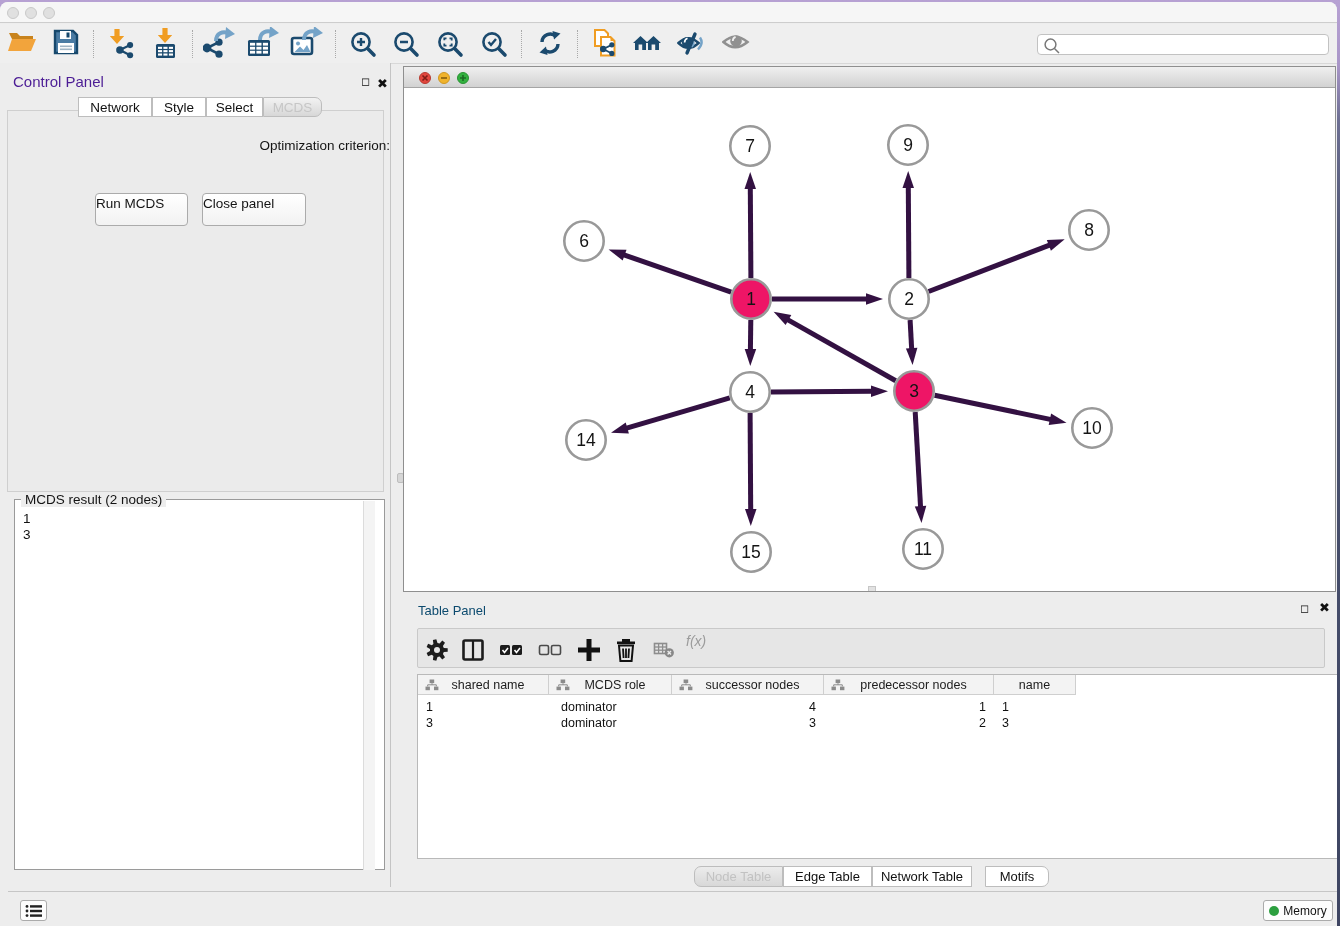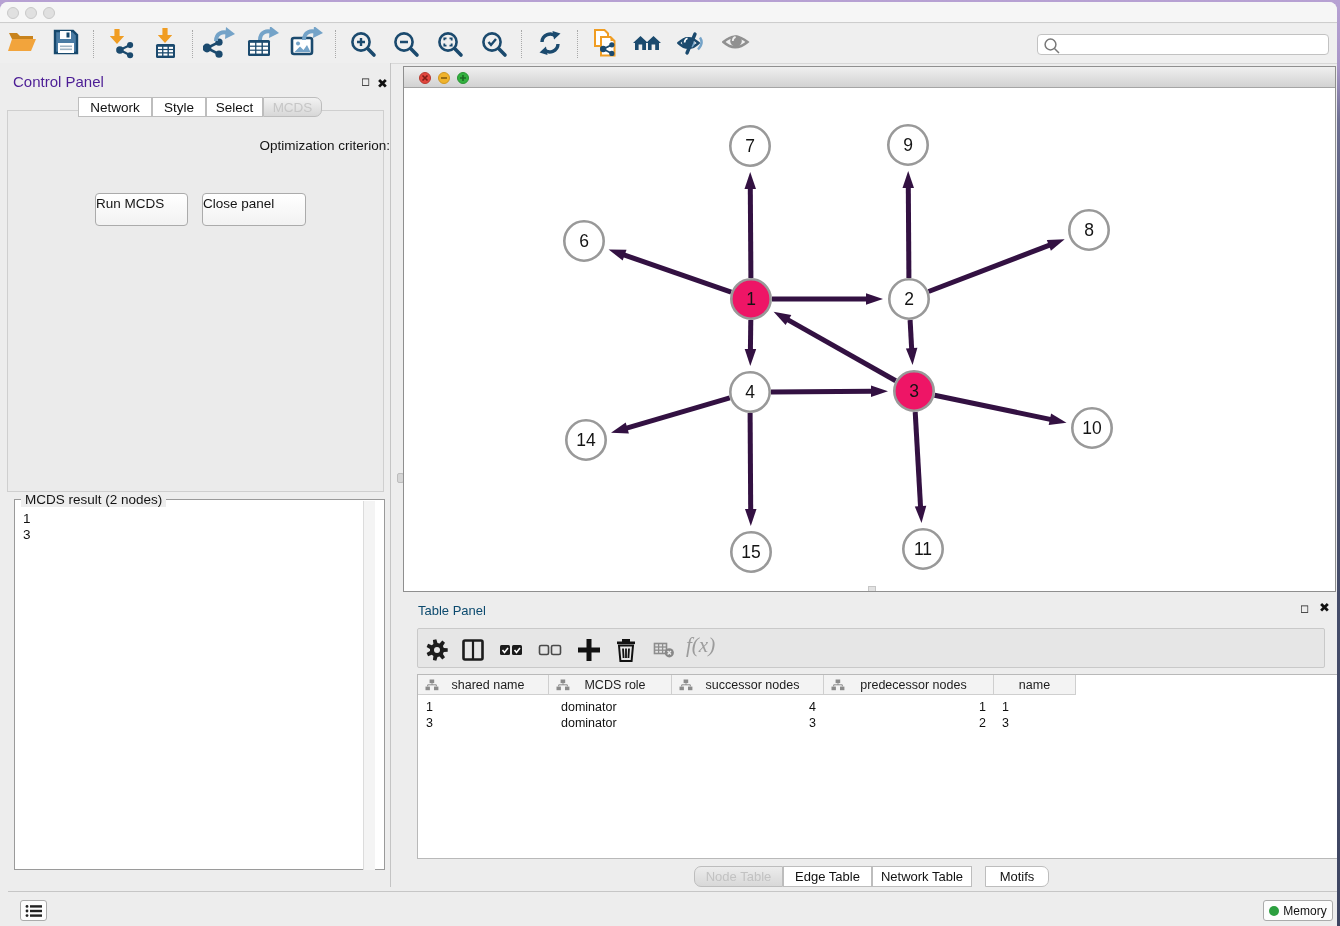--- a/index.html
+++ b/index.html
@@ -28,21 +28,21 @@
 #vsplit{position:absolute;left:397px;top:471px;width:7px;height:10px;background:#d6d6d6;border:1px solid #bdbdbd;border-radius:2px}
 #netwin{position:absolute;left:403px;top:64px;width:933px;height:526px;background:#fff;border:1px solid #8f8f8f}
 #nettitle{position:absolute;left:0;top:0;width:100%;height:21px;background:linear-gradient(#f0f0f0,#d2d2d2);border-bottom:1px solid #a5a5a5}
 #netname{position:absolute;top:3px;width:100%;text-align:center;font-size:13px;font-weight:bold;color:#2c2c2c}
 .tfl{position:absolute;top:4.5px;width:12px;height:12px;border-radius:50%}
 #canvas{position:absolute;left:0;top:22px;width:931px;height:502px;background:#fff;overflow:hidden}
 #hsplit{position:absolute;left:464px;top:497px;width:8px;height:6px;background:#e2e2e2;border:1px solid #c6c6c6}
 #tpanel{position:absolute;left:403px;top:590px;width:934px;height:299px;background:#ededed}
 #tphead{position:absolute;left:15px;top:11px;font-size:13px;color:#0c4a6e}
 #tptools{position:absolute;left:417px;top:626px;width:908px;height:40px;background:#e6e6e6;border:1px solid #c9c9c9;border-radius:2px}
-#fx{position:absolute;left:686px;top:631px;font-family:Liberation Serif, serif;font-style:italic;font-size:21px;color:#9c9c9c}
+#fx{position:absolute;left:686px;top:631px;font-family:Liberation Sans, sans-serif;font-style:italic;font-size:14px;color:#9c9c9c}
 #tblwrap{position:absolute;left:417px;top:672px;width:1020px;height:185px;background:#fff;border:1px solid #b9b9b9}
 .hcell{position:absolute;top:0;height:20px;background:#f3f3f3;border-right:1px solid #cfcfcf;border-bottom:1px solid #cfcfcf;font-size:12.5px;color:#1c1c1c;text-align:center;line-height:20px}
 .rcell{position:absolute;font-size:12.5px;color:#111;height:16px;line-height:16px}
 #btabs{position:absolute;left:694px;top:864px;height:21px}
 .btab{position:absolute;top:0;height:21px;background:#fff;border:1px solid #bdbdbd;font-size:13px;color:#111;text-align:center;line-height:20px}
 #btabNode{background:linear-gradient(#ececec,#d8d8d8);color:#c2c2c2;border-radius:7px 0 0 7px}
 #btabMotifs{border-radius:0 7px 7px 0}
 #statusbar{position:absolute;left:8px;top:889px;width:100%;height:35px;background:#ededed;border-top:1px solid #c6c6c6}
 #listbtn{position:absolute;left:12px;top:8px;width:27px;height:21px;background:#fdfdfd;border:1px solid #ababab;border-radius:3px}
 #membtn{position:absolute;left:1255px;top:8px;width:70px;height:21px;background:#fdfdfd;border:1px solid #ababab;border-radius:3px;font-size:12px;color:#111;text-align:center;line-height:20px}

